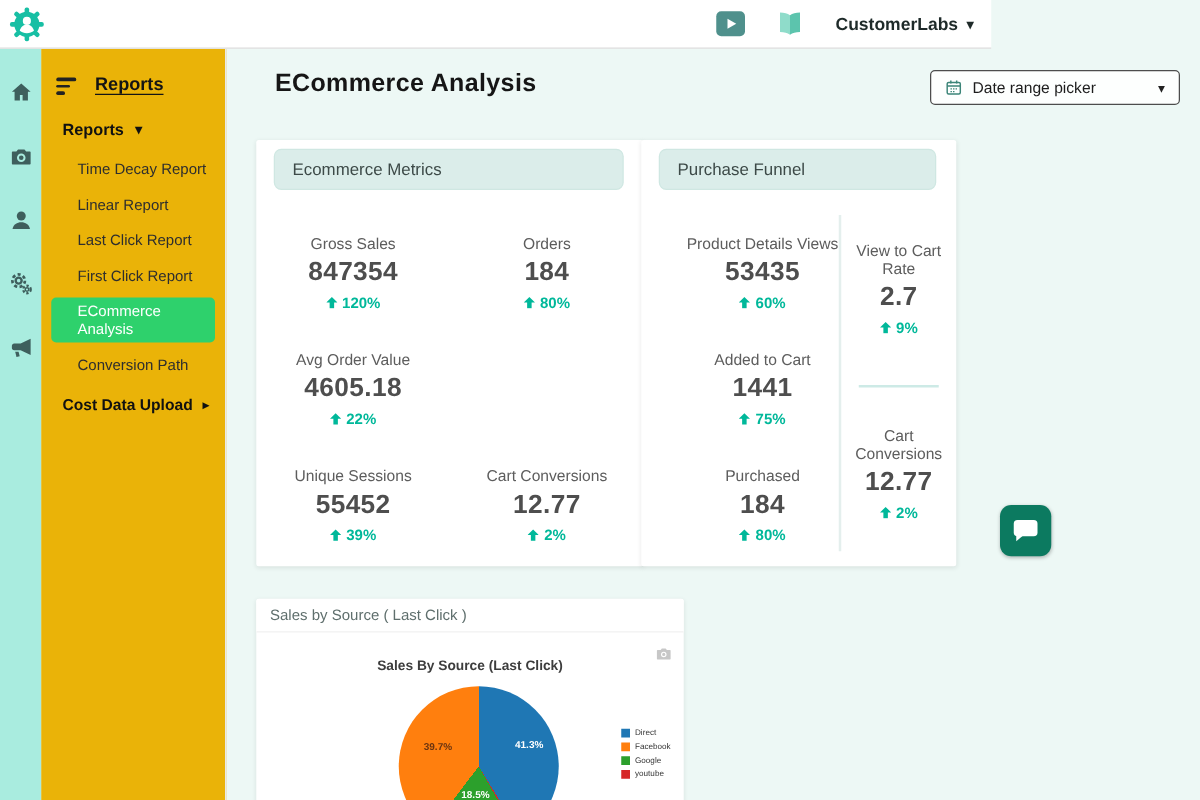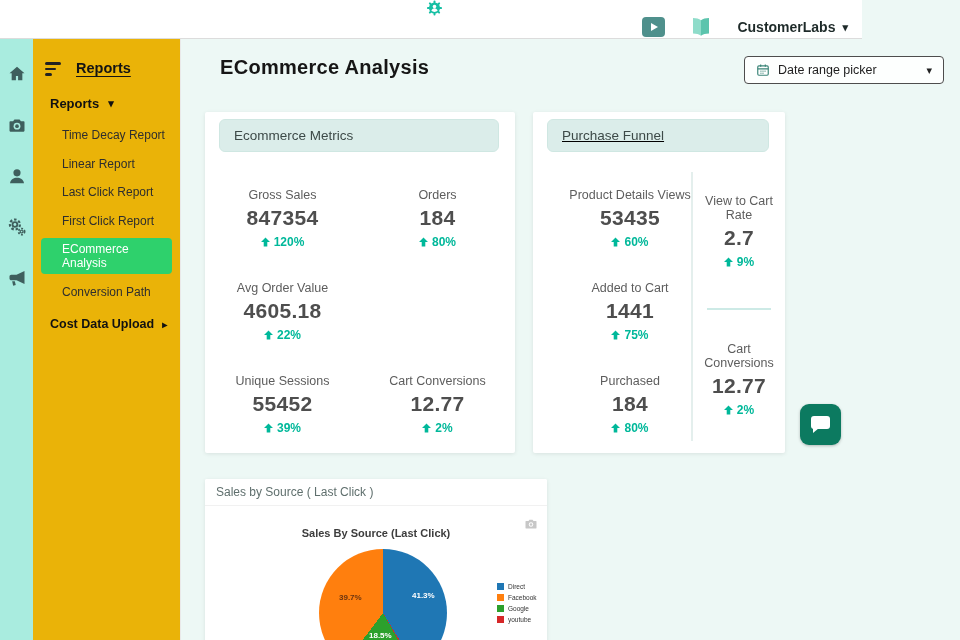--- a/index.html
+++ b/index.html
@@ -1,22 +1,22 @@
 <!DOCTYPE html>
 <html><head>
 <meta charset="utf-8">
 <style>
   * { margin:0; padding:0; box-sizing:border-box; }
   html,body { width:960px; height:640px; }
   body { font-family:"Liberation Sans", sans-serif; background:#edf8f5; }
   .app { position:relative; width:960px; height:640px; overflow:hidden; background:#edf8f5; }
 
   
-  .topbar { position:absolute; top:0; left:0; width:862px; height:39px; background:#fff;
-            border-bottom:1px solid #dcdcdc; z-index:9; display:flex; align-items:center;flex-direction:column; }
+  .topbar { position:absolute; top:0; left:0; width:793px; height:39px; background:#fff;
+            border-bottom:1px solid #dcdcdc; z-index:9; display:flex; align-items:center; }
   .logo { margin-left:7px; width:29px; height:29px; }
   .topbar-right { margin-left:auto; display:flex; align-items:center; gap:24px; padding-right:14px; }
   .play-btn { width:23px; height:20px; background:#4f908c; border-radius:4px; position:relative; }
   .play-btn::after { content:""; position:absolute; left:9px; top:5.5px; border-left:7px solid #fff;
                      border-top:4.5px solid transparent; border-bottom:4.5px solid transparent; }
   .book-icon svg { display:block; }
   .account { display:flex; align-items:center; gap:7px; font-size:14px; font-weight:600; color:#1e2a29; }
   .account .caret { font-size:11px; color:#1e2a29; }
 
   
@@ -50,21 +50,21 @@
   .page-title { position:absolute; left:27px; top:17px; font-size:20px; font-weight:600;
                 color:#161616; letter-spacing:.3px; }
   .datepicker { position:absolute; right:16px; top:17px; width:200px; height:28px; background:#fdfffe;
                 border:1px solid #4d4d4d; border-radius:4px; display:flex; align-items:center;
                 gap:8px; padding:0 11px; font-size:12.5px; color:#1d1d1d; cursor:pointer; }
   .datepicker .caret { margin-left:auto; font-size:11px; color:#222; }
 
   .card { position:absolute; background:#fff; box-shadow:0 1px 4px rgba(0,0,0,.09);
           border-radius:2px; overflow:hidden; }
   .card-metrics { left:12px; top:73px; width:310px; height:341px; }
-  .card-funnel  { left:340px; top:73px; width:252px; height:341px;text-decoration:underline; }
+  .card-funnel  { left:320px; top:73px; width:252px; height:341px; }
   .card-pill { margin:7px 16px 0 14px; height:33px; background:#dbedea; border:1px solid #cfe7e2;
                border-radius:6px; line-height:31px; padding-left:14px; font-size:13.5px; color:#3d4a48; }
 
   .stat { text-align:center; }
   .stat-label { font-size:12.5px; color:#5d5d5d; }
   .stat-value { font-size:21px; font-weight:bold; color:#4e4e4e; margin-top:4px; letter-spacing:.3px; }
   .stat-delta { margin-top:5px; font-size:12px; font-weight:bold; color:#00b89a;
                 display:flex; justify-content:center; align-items:center; gap:4px; }
   .stat-delta svg { width:9px; height:10px; fill:#00b89a; }
 

